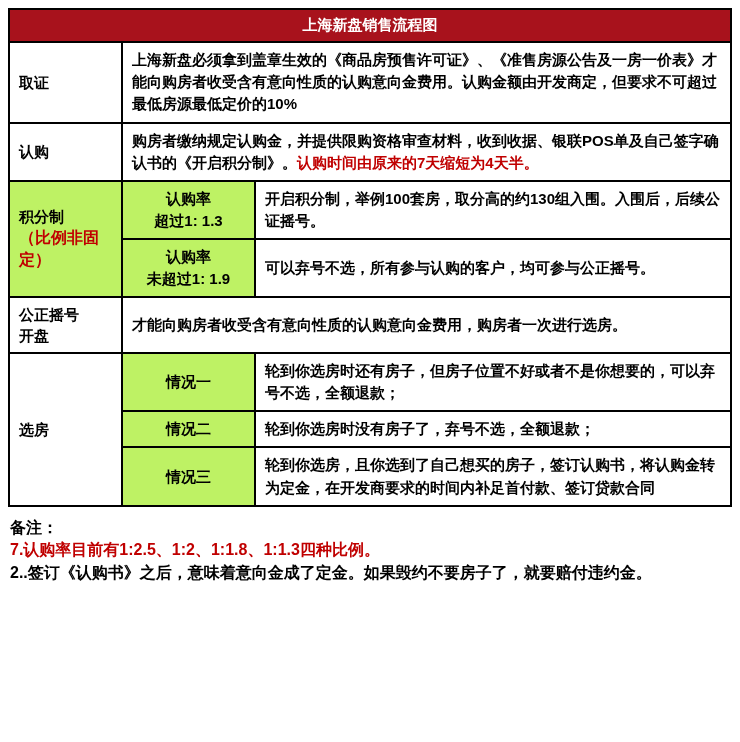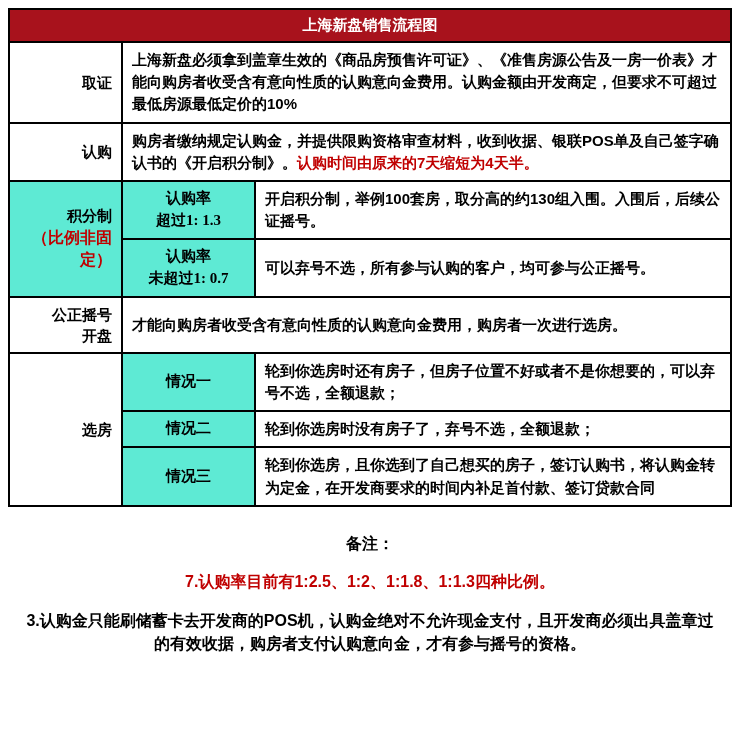--- a/index.html
+++ b/index.html
@@ -30,47 +30,47 @@
   }
   th.title-cell {
     background: #A8121C;
     color: #ffffff;
     font-weight: bold;
     font-size: 16px;
     text-align: center;
     padding: 5px 6px;
   }
   td.label-cell {
-    text-align: right;
+    text-align: left;
     font-weight: bold;
     font-size: 16px;
     line-height: 1.4;
   }
   td.text-cell {
     text-align: left;
     font-weight: 600;
     line-height: 1.48;
     padding: 8px 10px;
   }
   td.mid-cell {
     text-align: center;
     font-weight: bold;
     font-size: 15px;
     line-height: 1.45;
   }
-  .beige { background: #5eead4; font-family: Liberation Serif, serif; }
+  .beige { background: #bef264; }
   .red-text { color: #C00000; }
   .sublabel { font-size: 16px; }
   .notes {
     padding: 10px 2px 0 2px;
     font-size: 16px;
     font-weight: bold;
     line-height: 1.42;
   }
-  .notes p { margin: 16px; text-align: center; }
+  .notes p { margin: 0; }
 </style>
 </head>
 <body>
 
 <div class="page">
 
   <table class="flow">
     <colgroup>
       <col style="width:113px">
       <col style="width:133px">
@@ -99,21 +99,21 @@
       </td>
       <td class="mid-cell beige">
         <div>认购率</div>
         <div>超过1: 1.3</div>
       </td>
       <td class="text-cell">开启积分制，举例100套房，取分高的约130组入围。入围后，后续公证摇号。</td>
     </tr>
     <tr>
       <td class="mid-cell beige">
         <div>认购率</div>
-        <div>未超过1: 0.7</div>
+        <div>未超过1: 1.9</div>
       </td>
       <td class="text-cell">可以弃号不选，所有参与认购的客户，均可参与公正摇号。</td>
     </tr>
 
     <tr>
       <td class="label-cell">
         <div>公正摇号</div>
         <div>开盘</div>
       </td>
       <td class="text-cell" colspan="2">才能向购房者收受含有意向性质的认购意向金费用，购房者一次进行选房。</td>
@@ -131,16 +131,16 @@
     <tr>
       <td class="mid-cell beige">情况三</td>
       <td class="text-cell">轮到你选房，且你选到了自己想买的房子，签订认购书，将认购金转为定金，在开发商要求的时间内补足首付款、签订贷款合同</td>
     </tr>
   </tbody>
     </table>
 
   <div class="notes">
     <p>备注：</p>
     <p class="red-text">7.认购率目前有1:2.5、1:2、1:1.8、1:1.3四种比例。</p>
-    <p>3.认购金只能刷储蓄卡去开发商的POS机，认购金绝对不允许现金支付，且开发商必须出具盖章过的有效收据，购房者支付认购意向金，才有参与摇号的资格。</p>
+    <p>2..签订《认购书》之后，意味着意向金成了定金。如果毁约不要房子了，就要赔付违约金。</p>
   </div>
 
 </div>
 
 </body></html>

